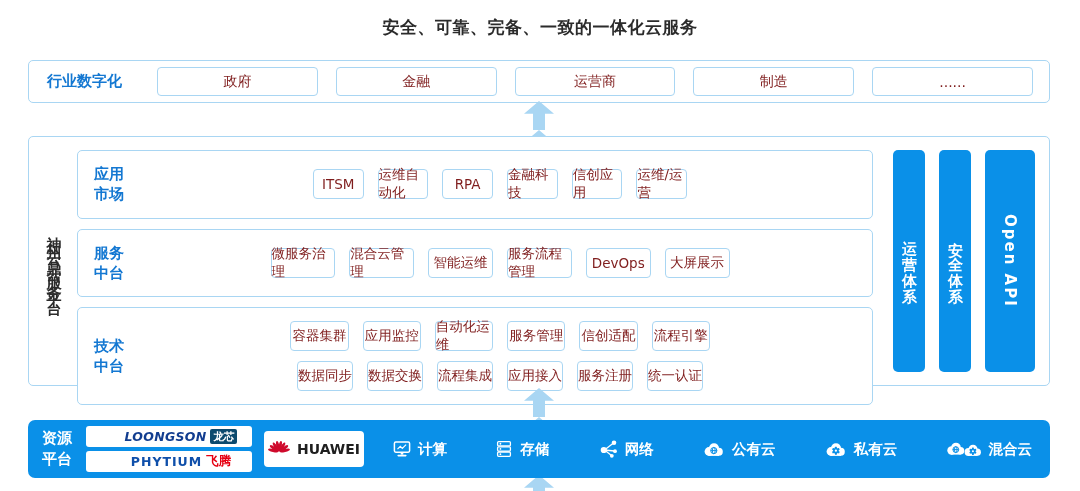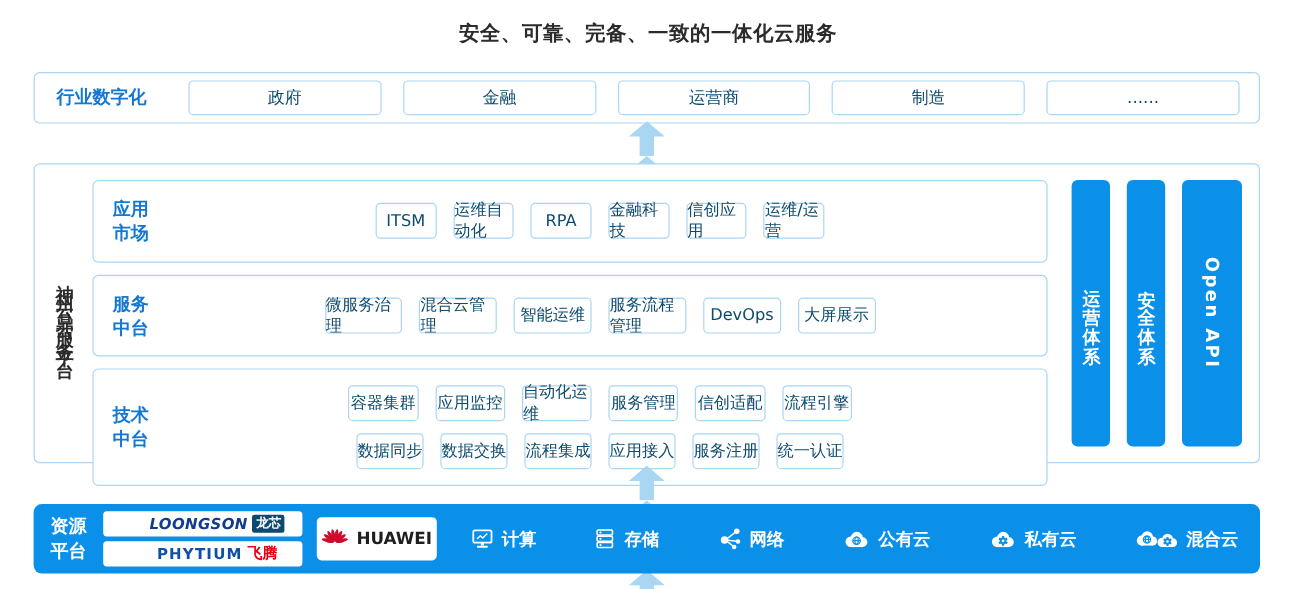--- a/index.html
+++ b/index.html
@@ -10,21 +10,21 @@
   
   .title{position:absolute;top:16px;left:0;right:0;text-align:center;
     font-size:17px;font-weight:bold;color:#2b2b2b;letter-spacing:.5px;}
   
   .industry-row{position:absolute;left:28px;top:60px;width:1022px;height:43px;
     border:1px solid #a9d6f3;border-radius:5px;background:#fff;box-sizing:border-box;
     display:flex;align-items:center;}
   .irow-label{flex:none;width:128px;padding-left:18px;font-size:15px;font-weight:bold;color:#1478d2;box-sizing:border-box;}
   .irow-items{flex:1;display:flex;gap:18px;margin-right:16px;}
   .box{flex:1;height:27px;border:1px solid #a9d6f3;border-radius:4px;background:#fff;
-    display:flex;align-items:center;justify-content:center;font-size:14px;color:#0c4a6e;}
+    display:flex;align-items:center;justify-content:center;font-size:14px;color:#7f1d1d;}
   
   .gap{position:absolute;left:28px;width:1022px;display:flex;flex-direction:column;}
   .gap-top{top:101px;height:34px;}
   .gap-bottom{top:388px;height:30px;}
   .slot{flex:1;display:flex;align-items:center;justify-content:center;}
   .arrow{width:30px;height:29px;background:#a9d6f3;
     clip-path:polygon(50% 0,100% 44%,70% 44%,70% 100%,30% 100%,30% 44%,0 44%);}
   .cap-label{font-size:16px;font-weight:bold;color:#2b2b2b;letter-spacing:2px;}
   
   .main-box{position:absolute;left:28px;top:136px;width:1022px;height:250px;

